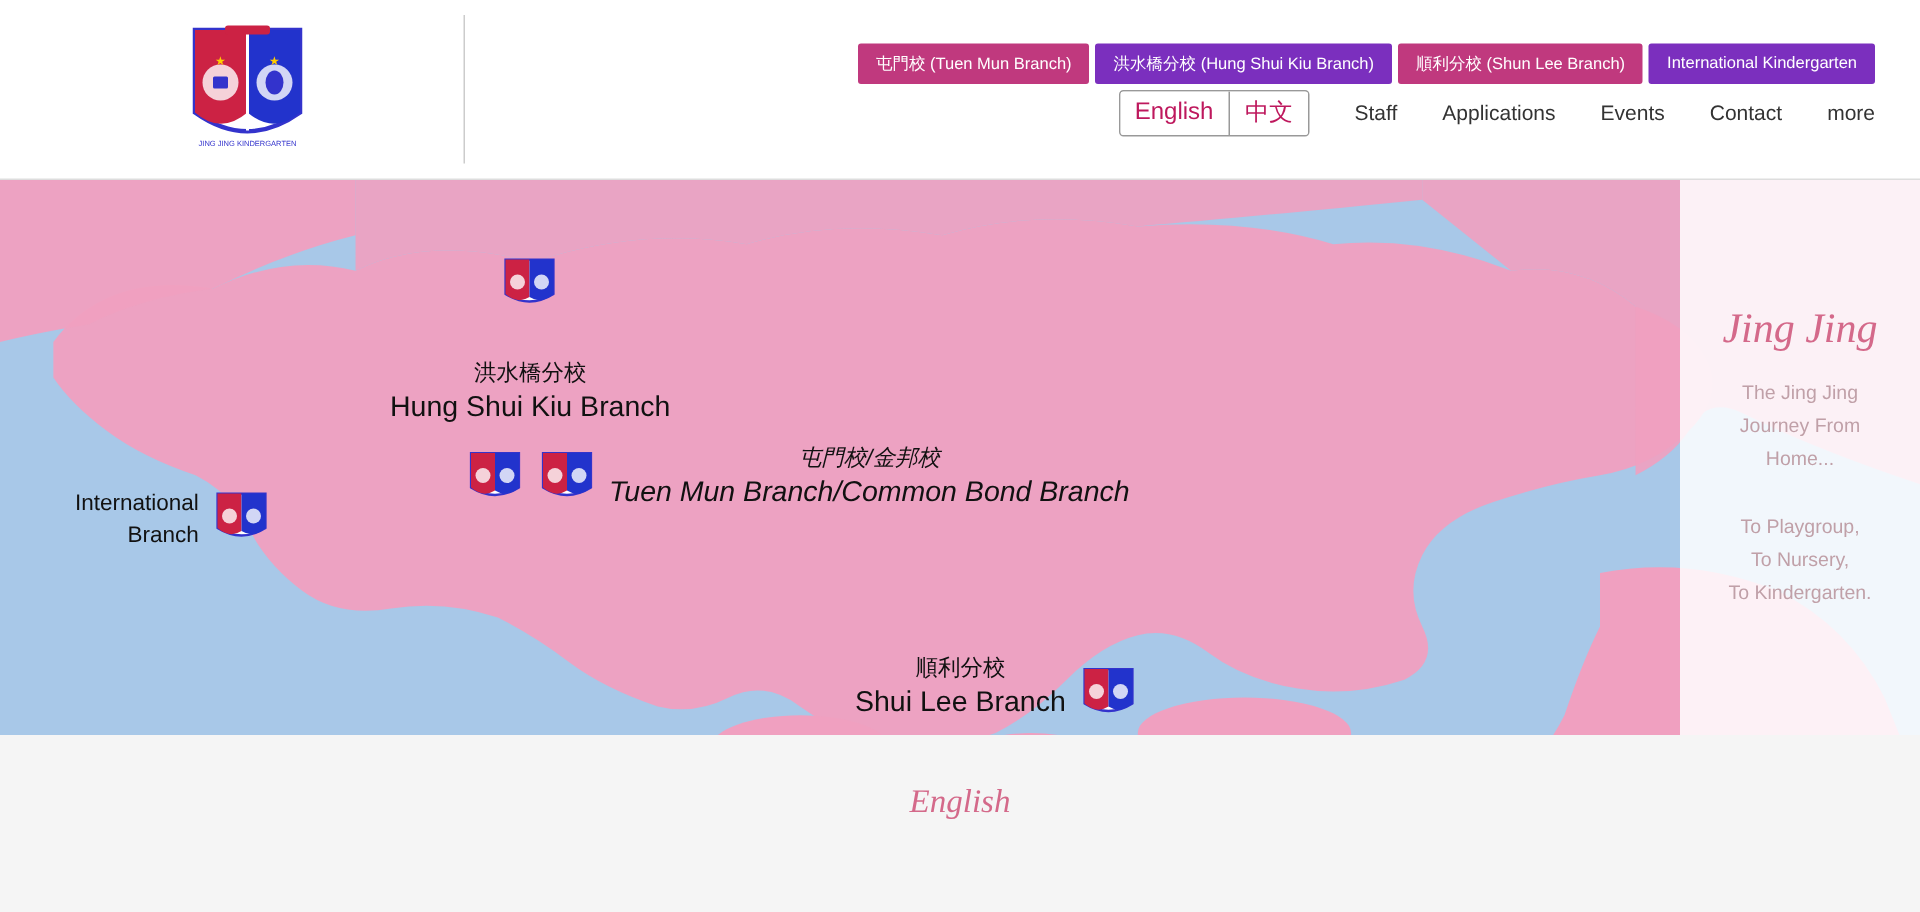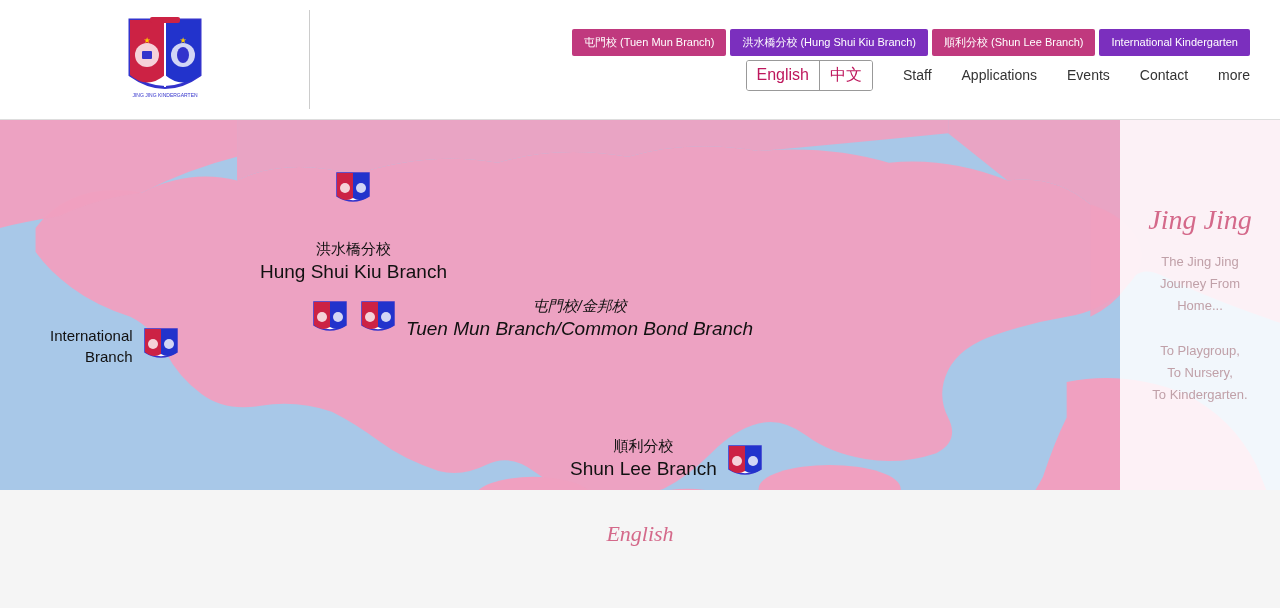--- a/index.html
+++ b/index.html
@@ -318,21 +318,21 @@
       <path d="M4,3 L20,3 L20,28 Q12,33 4,26 Z" fill="#cc2244"></path>
       <path d="M20,3 L36,3 L36,26 Q28,33 20,28 Z" fill="#2233cc"></path>
       <circle cx="12" cy="18" r="5" fill="white" opacity="0.8"></circle>
       <circle cx="28" cy="18" r="5" fill="white" opacity="0.8"></circle>
     </svg>
   </div>
 
   <div class="branch-label" style="position:absolute; top:315px; left:570px; flex-direction:row; align-items:flex-end; gap:8px;">
     <div class="branch-text">
       <div class="zh">順利分校</div>
-      <div class="en">Shun Lee Branch</div>
+      <div class="en">Shui Lee Branch</div>
     </div>
     <svg width="40" height="40" viewBox="0 0 40 40">
       <path d="M4,3 L36,3 L36,26 Q20,36 4,26 Z" fill="white" stroke="#3333cc" stroke-width="1.5"></path>
       <path d="M4,3 L20,3 L20,28 Q12,33 4,26 Z" fill="#cc2244"></path>
       <path d="M20,3 L36,3 L36,26 Q28,33 20,28 Z" fill="#2233cc"></path>
       <circle cx="12" cy="18" r="5" fill="white" opacity="0.8"></circle>
       <circle cx="28" cy="18" r="5" fill="white" opacity="0.8"></circle>
     </svg>
   </div>
 

